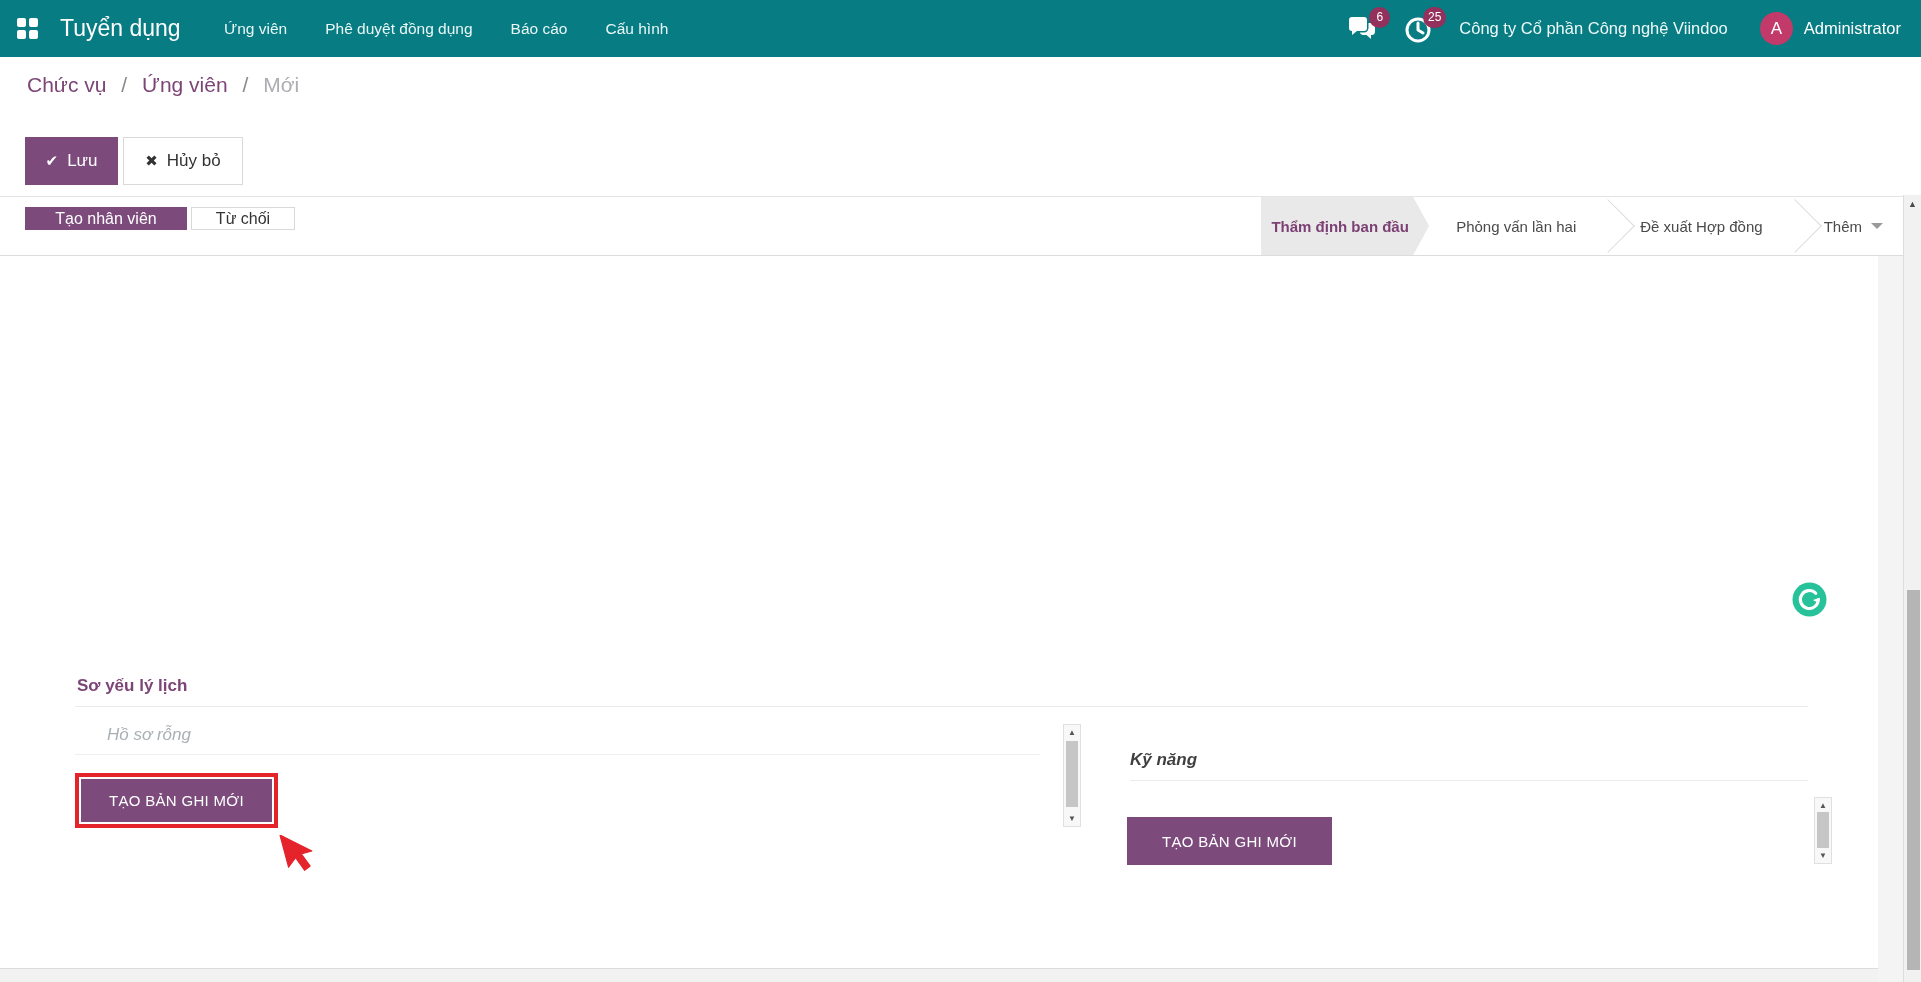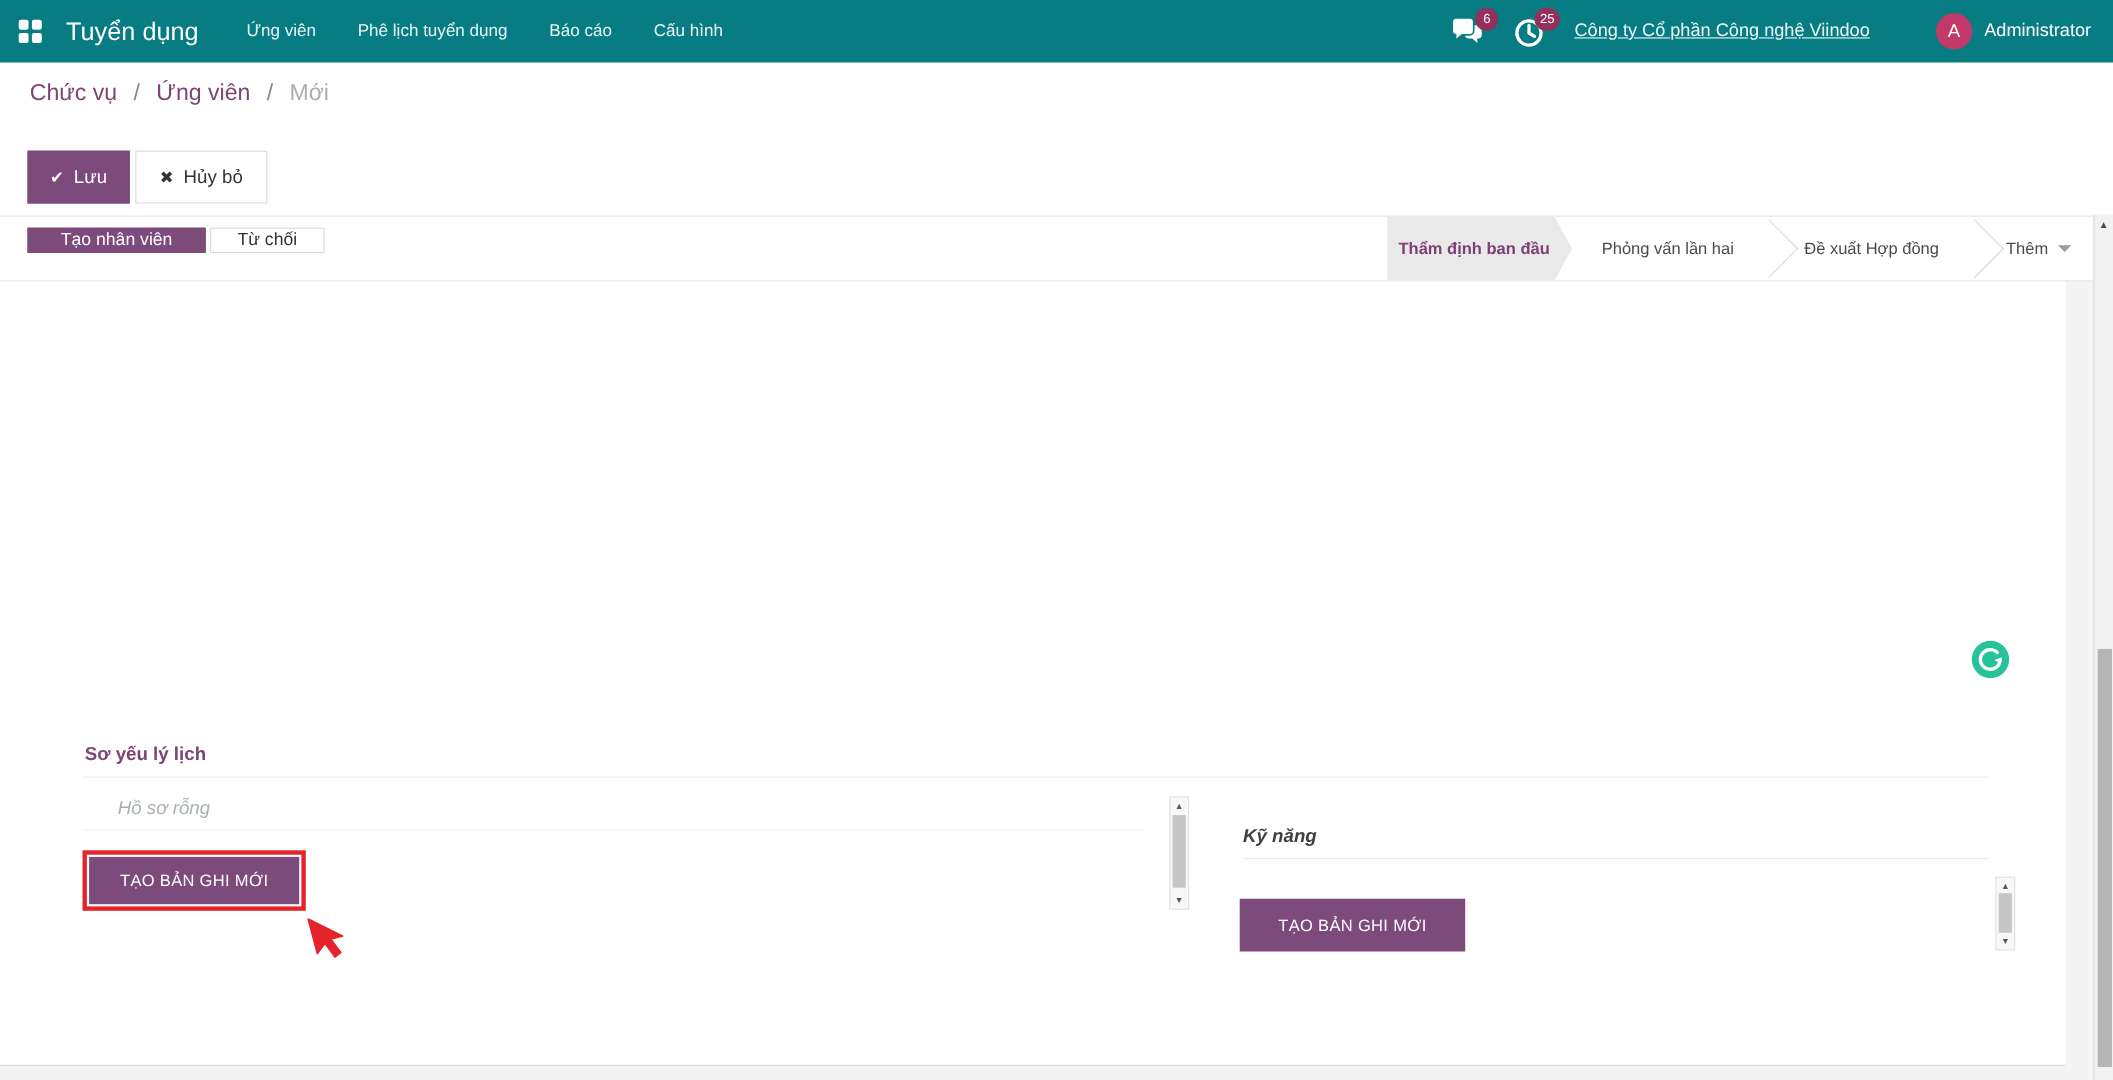--- a/index.html
+++ b/index.html
@@ -16,21 +16,21 @@
   .apps-grid i { background:#fff; border-radius:2px; display:block; }
   .app-title { position:absolute; left:60px; top:0; height:57px; line-height:57px;
                font-size:23px; font-weight:400; color:#fff; cursor:pointer; }
   .nav-menu { position:absolute; left:205px; top:0; height:57px; display:flex; align-items:center; }
   .nav-item { color:#eaf7f7; font-size:15.5px; height:57px; line-height:57px; padding:0 19px; cursor:pointer; }
   .nav-right { position:absolute; right:0; top:0; height:57px; display:flex; align-items:center; }
   .nav-ico { position:relative; width:30px; height:30px; margin-right:26px; cursor:pointer; }
   .badge { position:absolute; top:-7px; right:-13px; min-width:21px; height:21px; padding:0 5px;
            background:#93305c; border-radius:11px; color:#fff; font-size:12px;
            line-height:21px; text-align:center; }
-  .company { color:#eef9f9; font-size:16.5px; margin-right:60px; cursor:pointer;text-decoration:underline; }
+  .company { color:#eef9f9; font-size:16.5px; margin-right:32px; cursor:pointer; }
   .user { display:flex; align-items:center; margin-right:20px; cursor:pointer; }
   .avatar { width:33px; height:33px; border-radius:50%; background:#c23a6a; color:#fff;
             font-size:17px; display:flex; align-items:center; justify-content:center; margin-right:11px; }
   .user-name { color:#fff; font-size:16.5px; }
 
   
   .control-panel { position:absolute; top:57px; left:0; width:1921px; height:139px; background:#fff; }
   .breadcrumb { position:absolute; left:27px; top:16px; font-size:21px; }
   .breadcrumb a { color:#7c4576; text-decoration:none; cursor:pointer; }
   .breadcrumb .sep { color:#888; margin:0 9px; }
@@ -125,21 +125,21 @@
       <span class="apps-grid">
           <i></i>
           <i></i>
           <i></i>
           <i></i>
         </span>
     </button>
     <div class="app-title">Tuyển dụng</div>
     <nav class="nav-menu">
       <span class="nav-item">Ứng viên</span>
-      <span class="nav-item">Phê lịch tuyển dụng</span>
+      <span class="nav-item">Phê duyệt đồng dụng</span>
       <span class="nav-item">Báo cáo</span>
       <span class="nav-item">Cấu hình</span>
     </nav>
     <div class="nav-right">
       <div class="nav-ico">
         <span>
           <svg width="30" height="28" viewBox="0 0 30 28">
             <path fill="#fff" d="M2 6a3 3 0 0 1 3-3h12a3 3 0 0 1 3 3v8a3 3 0 0 1-3 3h-7l-5 4v-4H5a3 3 0 0 1-3-3z"></path>
             <path fill="#fff" d="M21.5 9h3A3.5 3.5 0 0 1 28 12.5v5a3.5 3.5 0 0 1-3.5 3.5H24v4l-4.5-4H16a3.5 3.5 0 0 1-3.3-2.4h4.3a5 5 0 0 0 4.5-4.6z"></path>
           </svg>

